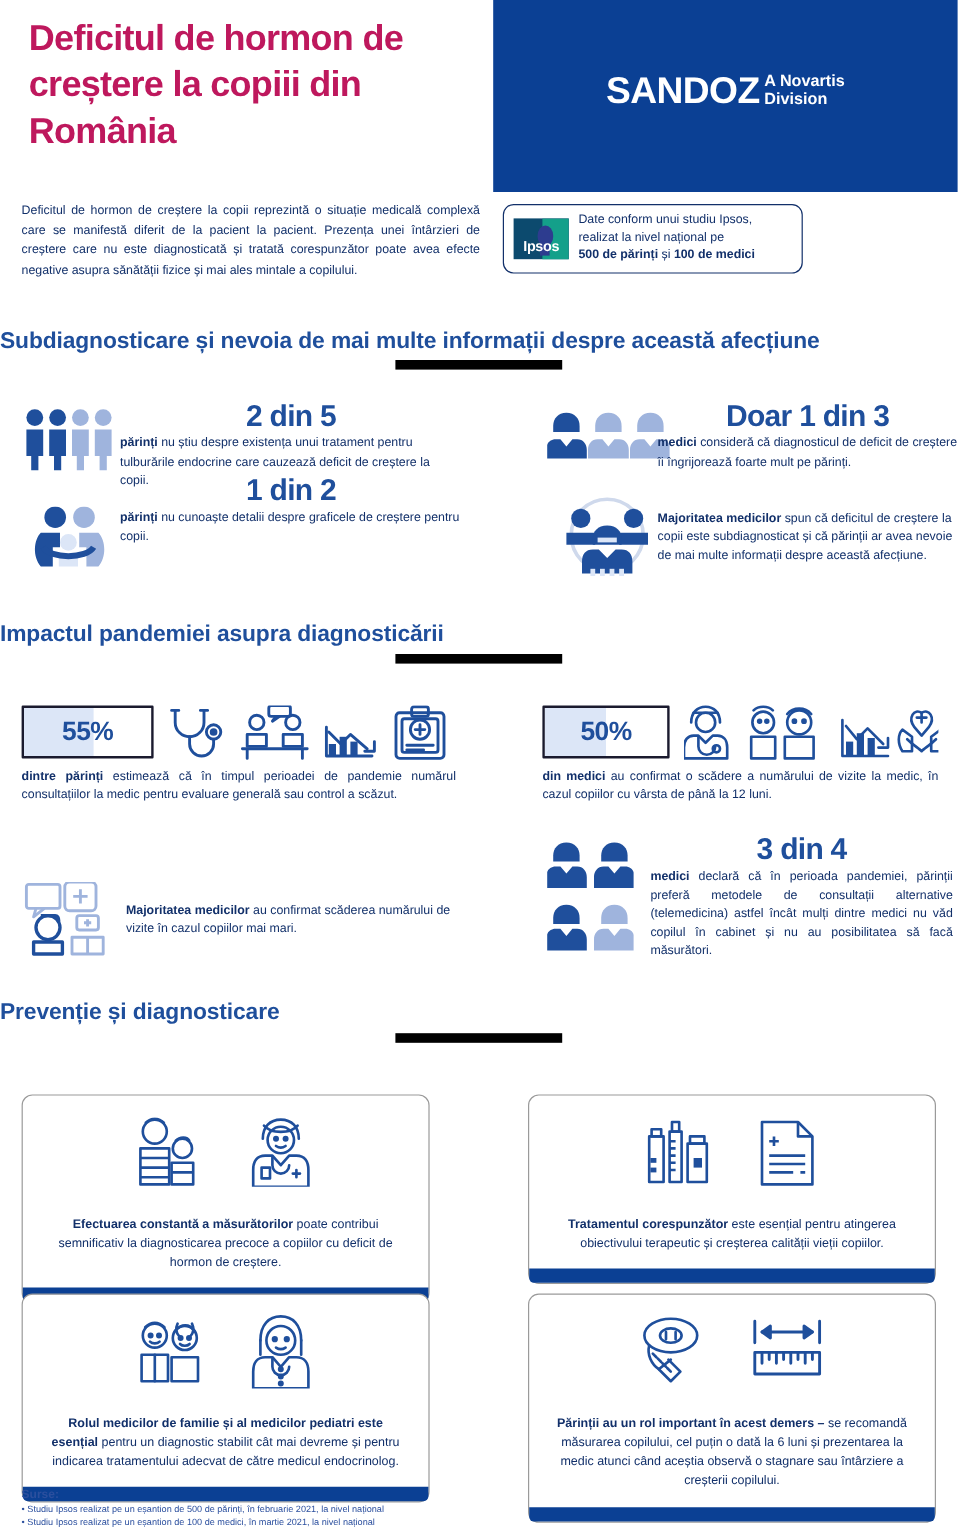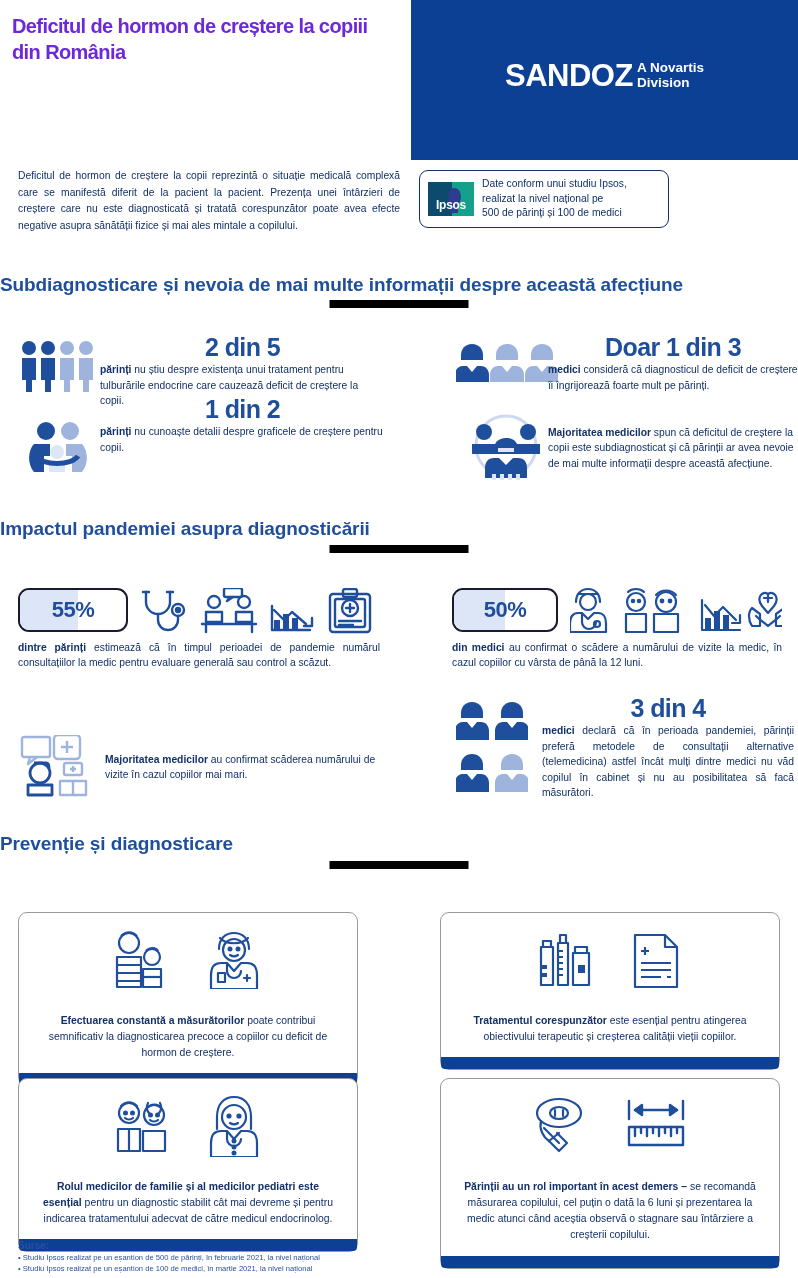--- a/index.html
+++ b/index.html
@@ -23,23 +23,23 @@
   .sandoz-word{
     color:#ffffff; font-weight:bold; font-size:31px; letter-spacing:-0.5px;
     font-family:"Liberation Sans", sans-serif; line-height:1;
   }
   .sandoz-sub{
     color:#ffffff; font-size:13.5px; font-weight:bold; line-height:1.12;
     font-family:"Liberation Sans", sans-serif;
   }
 
   .title{
-    position:absolute; left:12px; top:14px; width:380px;
-    font-size:20px; font-weight:bold; line-height:1.28;
-    color:#6d28d9; letter-spacing:-0.6px;
+    position:absolute; left:24px; top:14px; width:380px;
+    font-size:30px; font-weight:bold; line-height:1.28;
+    color:#be185d; letter-spacing:-0.6px;
   }
   .intro{
     position:absolute; left:18px; top:168px; width:382px;
     font-size:10.3px; line-height:1.62; color:#12306a;
     text-align:justify;
   }
 
   
   .ipsos-box{
     position:absolute; left:419px; top:170px; width:250px; height:58px;
@@ -58,21 +58,21 @@
     background:#2d3c8f; border-radius:50% 50% 45% 45%;
   }
   .ipsos-logo .neck{
     position:absolute; left:22px; top:19px; width:8px; height:12px; background:#2d3c8f;
   }
   .ipsos-logo .word{
     position:absolute; left:0; bottom:4px; width:46px; text-align:center;
     color:#ffffff; font-size:12px; font-weight:bold; letter-spacing:-0.3px;
   }
   .ipsos-txt{ font-size:10.3px; line-height:1.45; color:#12306a; }
-  .ipsos-txt b{ font-weight:normal; }
+  .ipsos-txt b{ font-weight:bold; }
 
   
   .sec-head{
     position:absolute; width:760px; text-align:left;
     font-size:19px; font-weight:bold; color:#1f4f9c; letter-spacing:-0.1px;
   }
   .sec-rule{
     position:absolute; left:50%; transform:translateX(-50%);
     width:139px; height:8px; background:#000000;
   }
@@ -82,21 +82,21 @@
   .bignum{
     font-size:25px; font-weight:bold; color:#1f4f9c; line-height:1.05;
     letter-spacing:-0.6px; margin-bottom:2px;text-align:center;
   }
   .stxt{ font-size:10.3px; line-height:1.5; color:#12306a; }
   .stxt b{ font-weight:bold; }
   .stxt.just{ text-align:justify; }
 
   
   .pbadge{
-    position:absolute; border:2px solid #1a1a2e; border-radius:11px;
+    position:absolute; border:2px solid #1a1a2e; border-radius:1px;
     background:#ffffff; overflow:hidden;
   }
   .pbadge .fill{ position:absolute; left:0; top:0; bottom:0; background:#dce6f7; }
   .pbadge .val{
     position:absolute; inset:0; display:flex; align-items:center; justify-content:center;
     font-size:22px; font-weight:bold; color:#1f4f9c; letter-spacing:-0.5px;
   }
 
   
   .card{

